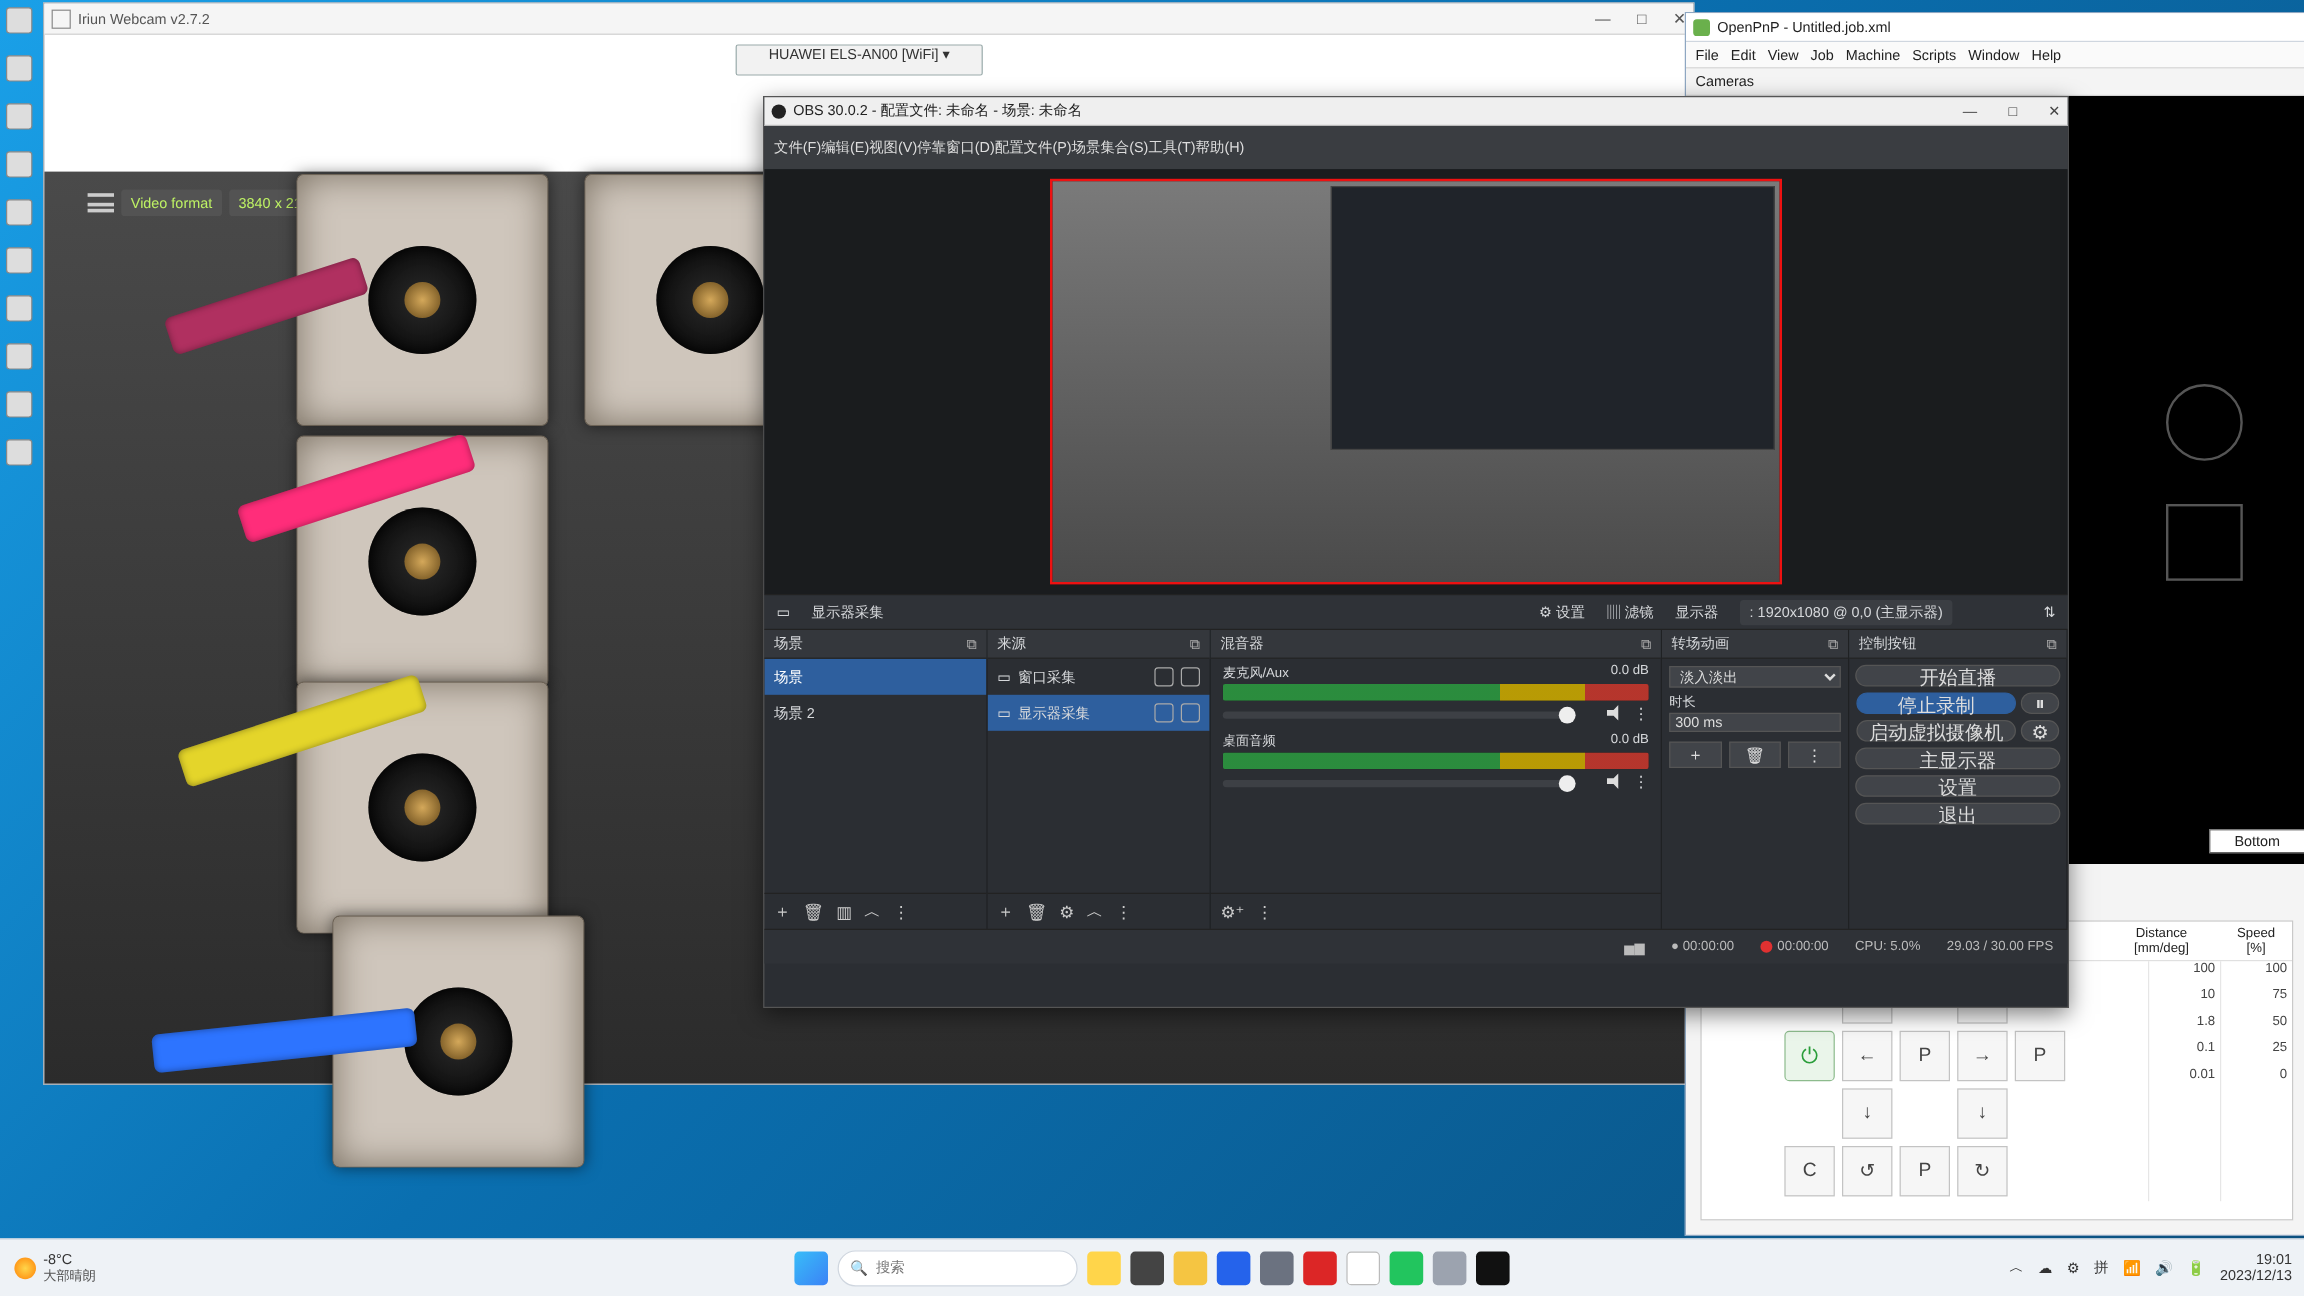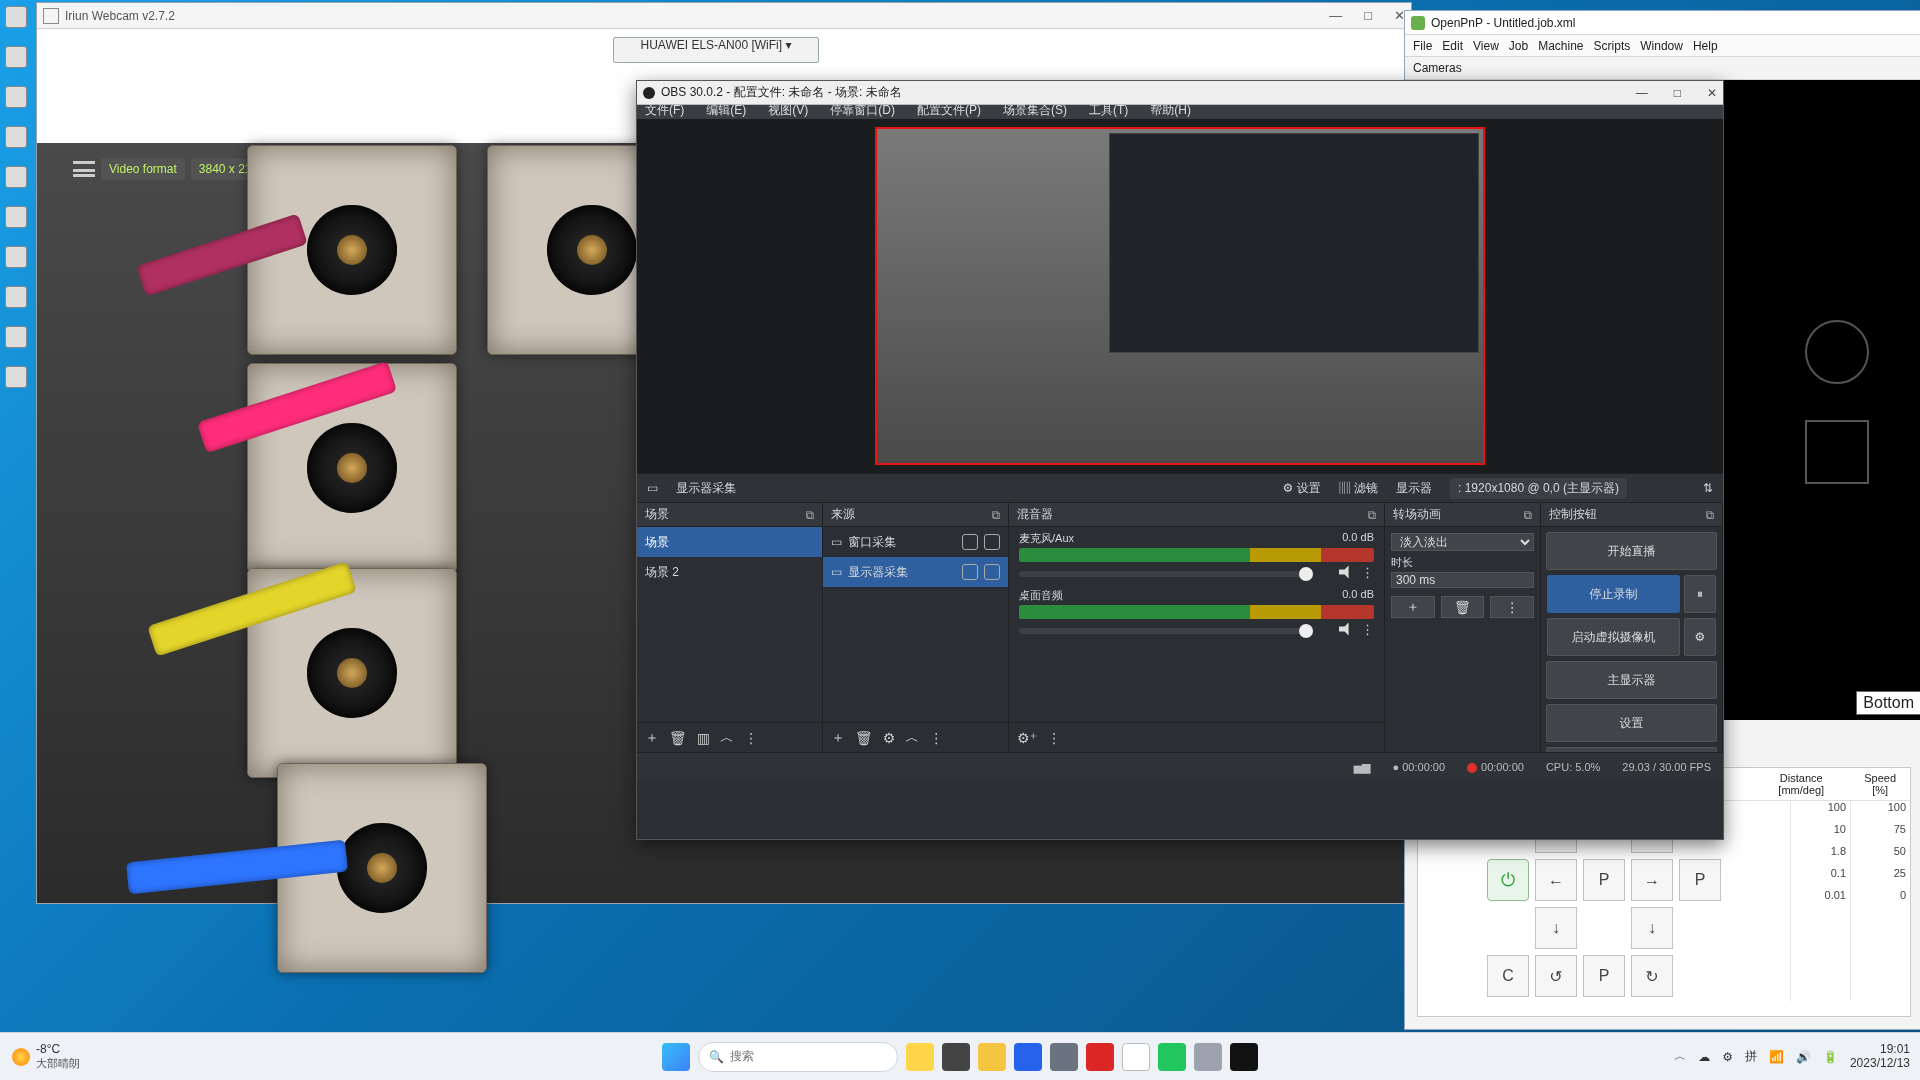--- a/index.html
+++ b/index.html
@@ -62,21 +62,21 @@
 .peg.y { background:#e4d52a; } .peg.b { background:#2d74ff; }
 
 
 #obs { position:absolute; left:636px; top:80px; width:1088px; height:760px;
   background:#2b2e33; color:#d6d8db; border:1px solid #555; box-shadow:0 6px 18px rgba(0,0,0,.5);
   font-size:13px; }
 #obs .otb { height:24px; background:#efefef; color:#222; display:flex; align-items:center;
   padding:0 6px; font-size:12px; border-bottom:1px solid #bbb; }
 #obs .otb .dot { width:12px;height:12px;border-radius:50%;background:#222;margin-right:6px; }
 #obs .otb .ctrls { margin-left:auto; display:flex; gap:26px; color:#444; }
-#obs .omenu { height:14px; display:flex; align-items:flex-end; gap:22px; padding:0 8px;
+#obs .omenu { height:36px; display:flex; align-items:center; gap:0; padding:0 8px;
   font-size:12px; color:#ddd; background:#3a3d41; }
 .preview { height:354px; background:#1a1c1e; display:flex; align-items:center; justify-content:center; }
 .pv-inner { width:610px; height:338px; border:2px solid #e11; position:relative;
   background:linear-gradient(#7a7a7a,#4a4a4a); }
 .pv-inner .mini { position:absolute; right:4px; top:4px; width:370px; height:220px;
   background:#20242a; border:1px solid #444; }
 .cfgbar { height:30px; background:#2f3237; display:flex; align-items:center; gap:18px;
   padding:0 10px; font-size:12px; border-top:1px solid #222; border-bottom:1px solid #222; }
 .cfgbar .badge { background:#3b3e43; padding:2px 8px; border-radius:3px; }
 .docks { height:250px; display:flex; border-bottom:1px solid #222; }
@@ -103,21 +103,21 @@
 .slider { height:6px; background:#3d4045; border-radius:3px; position:relative; margin:4px 20px 0 0; }
 .slider i { position:absolute; right:0; top:-4px; width:14px;height:14px;border-radius:50%;
   background:#eee; }
 .spk { display:inline-block; width:16px;height:16px; background:#ddd; clip-path:polygon(0 35%,35% 35%,60% 10%,60% 90%,35% 65%,0 65%); }
 .trans select,.trans input { width:100%; background:#414449; color:#ddd; border:1px solid #555;
   font-size:12px; padding:0 4px; }
 .trans .tl { font-size:11px; margin:4px 0 2px; }
 .trans .tb { display:flex; gap:6px; margin-top:8px; }
 .tb button { flex:1; background:#414449; border:1px solid #555; color:#ddd; height:22px; }
 .cbtn { display:block; width:94%; margin:5px auto; background:#414449; color:#ddd;
-  border:1px solid #555; height:38px; font-size:12px; border-radius:2px; }
+  border:1px solid #555; height:18px; font-size:16px; border-radius:12px; }
 .cbtn.pri { background:#2e5f9e; border-color:#2e5f9e; }
 #obs .status { height:28px; display:flex; align-items:center; justify-content:flex-end;
   gap:22px; padding:0 12px; font-size:11px; color:#bbb; background:#2f3237; }
 .red { width:10px;height:10px;background:#e03131;border-radius:50%;display:inline-block;
   vertical-align:middle; margin-right:4px; }
 
 
 #pnp { position:absolute; right:-4px; top:10px; width:520px; height:1020px;
   background:#f4f4f4; border:1px solid #8ea7c2; color:#222; font-size:12px; }
 #pnp .ptb { height:24px; background:#fff; display:flex; align-items:center; padding:0 6px;
@@ -125,21 +125,21 @@
 #pnp .ptb .ico { width:14px;height:14px;background:#6ab04c;border-radius:3px;margin-right:6px; }
 #pnp .pmenu { height:22px; display:flex; align-items:center; gap:10px; padding:0 8px;
   border-bottom:1px solid #d5d5d5; background:#fafafa; }
 .cam-lbl { padding:4px 8px; border-bottom:1px solid #d5d5d5; }
 .cam-panel { height:640px; background:#000; position:relative; }
 .cam-panel .circ { position:absolute; right:54px; top:240px; width:64px;height:64px;
   border:2px solid #555; border-radius:50%; }
 .cam-panel .rect { position:absolute; right:54px; top:340px; width:64px;height:64px;
   border:2px solid #555; }
 .tag-bottom { position:absolute; right:2px; top:680px; background:#fff;
-  border:1px solid #666; padding:2px 6px; font-size:16px; }
+  border:1px solid #666; padding:2px 20px; font-size:12px; }
 .jog { position:absolute; left:12px; right:12px; bottom:12px; height:250px;
   background:#fff; border:1px solid #c9c9c9; }
 .jog-hdr { display:flex; justify-content:flex-end; gap:40px; padding:4px 14px;
   border-bottom:1px solid #e0e0e0; font-size:11px; }
 .jog-hdr div:first-child { margin-right:auto; font-weight:700; font-size:16px; }
 .jb { width:42px; height:42px; border:1px solid #c3c3c3; background:#f6f6f6;
   display:flex; align-items:center; justify-content:center; font-size:16px; color:#444; }
 .sl { width:60px; display:flex; flex-direction:column; gap:10px; align-items:flex-end;
   font-size:11px; color:#444; padding-right:4px; border-left:1px solid #e6e6e6; }
 .pwr { width:42px;height:42px;border:1px solid #8dbb8d;background:#eaf5ea;border-radius:4px;

